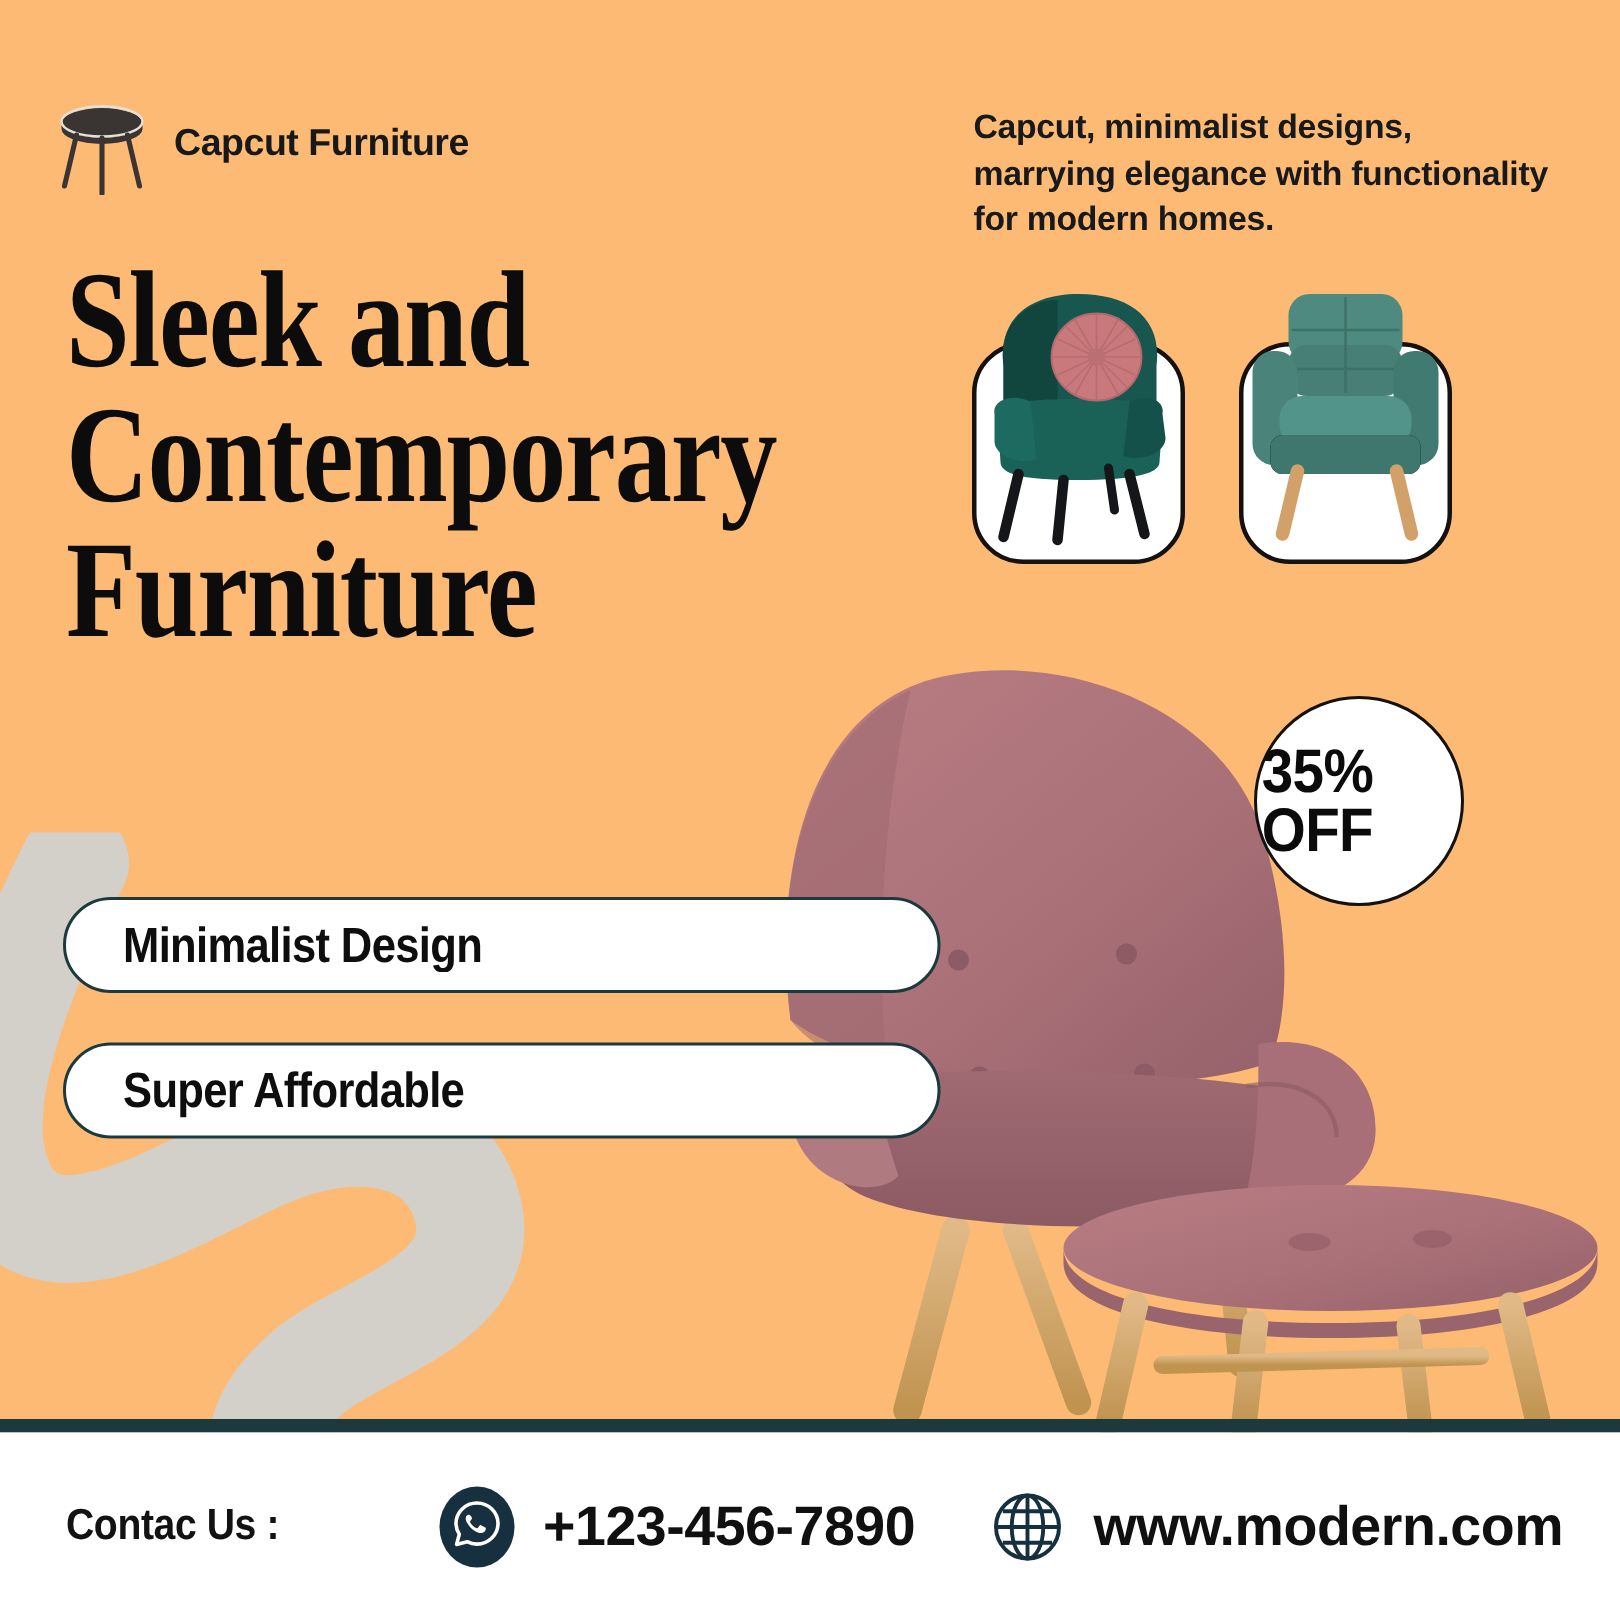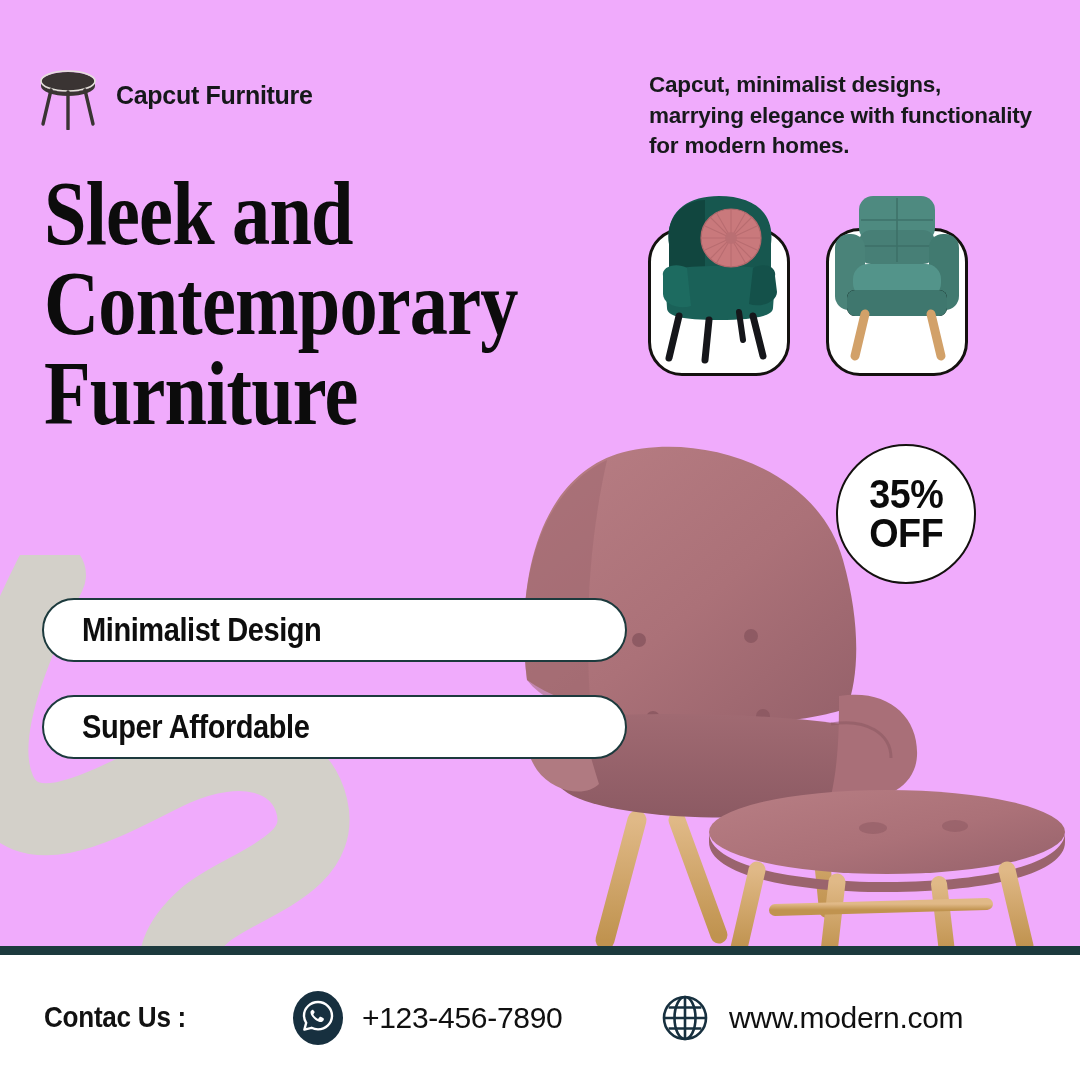--- a/index.html
+++ b/index.html
@@ -6,21 +6,21 @@
   html,body { width:1080px; height:1080px; }
   body {
     font-family:"Liberation Sans", sans-serif;
     background:#E4E1DA;
     overflow:hidden;
     position:relative;
   }
   #poster {
     position:relative;
     width:1080px; height:1080px;
-    background:#f0abfc;
+    background:#fdba74;
     overflow:hidden;
   }
 
   
   .squiggle {
     position:absolute;
     left:-60px; top:555px;
     width:480px; height:420px;
     pointer-events:none;
   }
@@ -120,27 +120,27 @@
     color:#0E0E0E;
     letter-spacing:-0.5px;
     white-space:nowrap;
     transform:scaleX(0.88);
     transform-origin:left center;
   }
 
   
   .badge {
     position:absolute;
-    left:836px; top:444px;
+    left:836px; top:464px;
     width:140px; height:140px;
     border-radius:50%;
     background:#FFFFFF;
     border:2px solid #14110F;
     display:flex; flex-direction:column;
-    align-items:center; justify-content:center;
+    align-items:flex-start; justify-content:center;
     line-height:0.94;
   }
   .badge-pct, .badge-off {
     font-size:41px;
     font-weight:700;
     color:#0B0B0B;
     letter-spacing:-0.5px;
     transform:scaleX(0.92);
   }
 
@@ -169,22 +169,22 @@
     transform-origin:left center;
     white-space:nowrap;
   }
   .contact-item {
     position:absolute;
     display:flex; align-items:center; gap:18px;
   }
   .ci-phone { left:292px; }
   .ci-web   { left:659px; }
   .contact-text {
-    font-size:30px;
-    font-weight:400;
+    font-size:37px;
+    font-weight:700;
     color:#101010;
     letter-spacing:-0.3px;
     white-space:nowrap;
     text-align:center;
   }
   .ci-icon { width:52px; height:56px; flex:0 0 auto; display:block; }
 </style>
 </head>
 <body>
 

